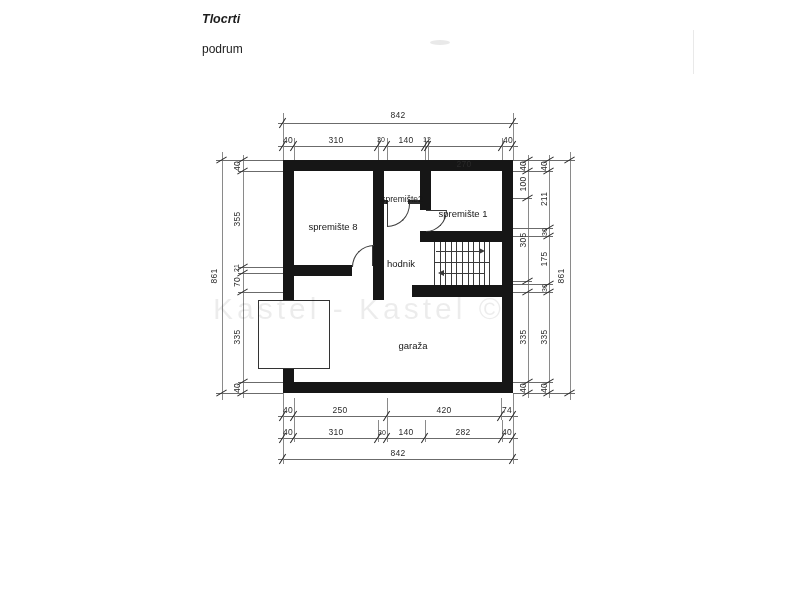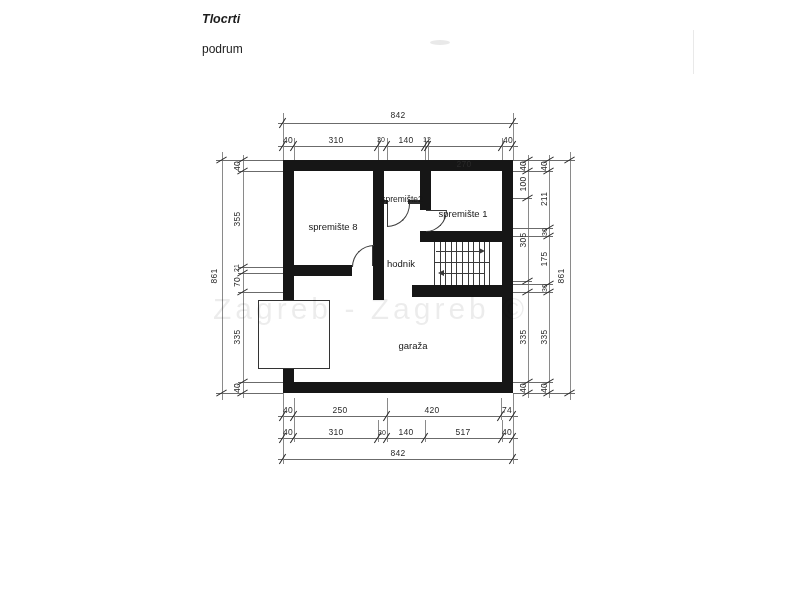--- a/index.html
+++ b/index.html
@@ -38,21 +38,21 @@
 </style>
 </head>
 <body>
 
 <div id="page-title">Tlocrti</div>
 <div id="page-subtitle">podrum</div>
 
 <div class="artifact" style="left:693px;top:30px;width:1px;height:44px;"></div>
 <div class="artifact" style="left:430px;top:40px;width:20px;height:5px;border-radius:50%;"></div>
 
-<div id="watermark">Zagreb - Zagreb ©</div>
+<div id="watermark">Kastel - Kastel ©</div>
 
 <div class="wall" style="left:283px;top:160px;width:230px;height:11px;"></div>
 <div class="wall" style="left:283px;top:160px;width:11px;height:233px;"></div>
 <div class="wall" style="left:502px;top:160px;width:11px;height:233px;"></div>
 <div class="wall" style="left:283px;top:382px;width:230px;height:11px;"></div>
 <div class="wall" style="left:373px;top:171px;width:11px;height:129px;"></div>
 <div class="wall" style="left:283px;top:265px;width:69px;height:11px;"></div>
 <div class="thin" style="left:384px;top:200px;width:4px;height:4px;"></div>
 <div class="thin" style="left:408px;top:200px;width:13px;height:4px;"></div>
 <div class="wall" style="left:420px;top:171px;width:11px;height:39px;"></div>
@@ -86,28 +86,28 @@
 <span class="dlabel" style="left:288px;top:140px;">40</span>
 <span class="dlabel" style="left:336px;top:140px;">310</span>
 <span class="dlabel sm" style="left:381px;top:139px;">30</span>
 <span class="dlabel" style="left:406px;top:140px;">140</span>
 <span class="dlabel sm" style="left:427px;top:139px;">12</span>
 <span class="dlabel" style="left:464px;top:136px;margin-top:28px;">270</span>
 <span class="dlabel" style="left:508px;top:140px;">40</span>
 
 <span class="dlabel" style="left:288px;top:410px;">40</span>
 <span class="dlabel" style="left:340px;top:410px;">250</span>
-<span class="dlabel" style="left:432px;top:410px;">420</span>
+<span class="dlabel" style="left:444px;top:410px;">420</span>
 <span class="dlabel" style="left:507px;top:410px;">74</span>
 
 <span class="dlabel" style="left:288px;top:432px;">40</span>
 <span class="dlabel" style="left:336px;top:432px;">310</span>
 <span class="dlabel sm" style="left:382px;top:432px;">30</span>
 <span class="dlabel" style="left:406px;top:432px;">140</span>
-<span class="dlabel" style="left:463px;top:432px;">517</span>
+<span class="dlabel" style="left:463px;top:432px;">282</span>
 <span class="dlabel" style="left:507px;top:432px;">40</span>
 
 <span class="dlabel" style="left:398px;top:453px;">842</span>
 
 <span class="dlabel v" style="left:237px;top:166px;">40</span>
 <span class="dlabel v" style="left:237px;top:219px;">355</span>
 <span class="dlabel v sm" style="left:236px;top:268px;">21</span>
 <span class="dlabel v" style="left:237px;top:282px;">70</span>
 <span class="dlabel v" style="left:237px;top:337px;">335</span>
 <span class="dlabel v" style="left:237px;top:388px;">40</span>

